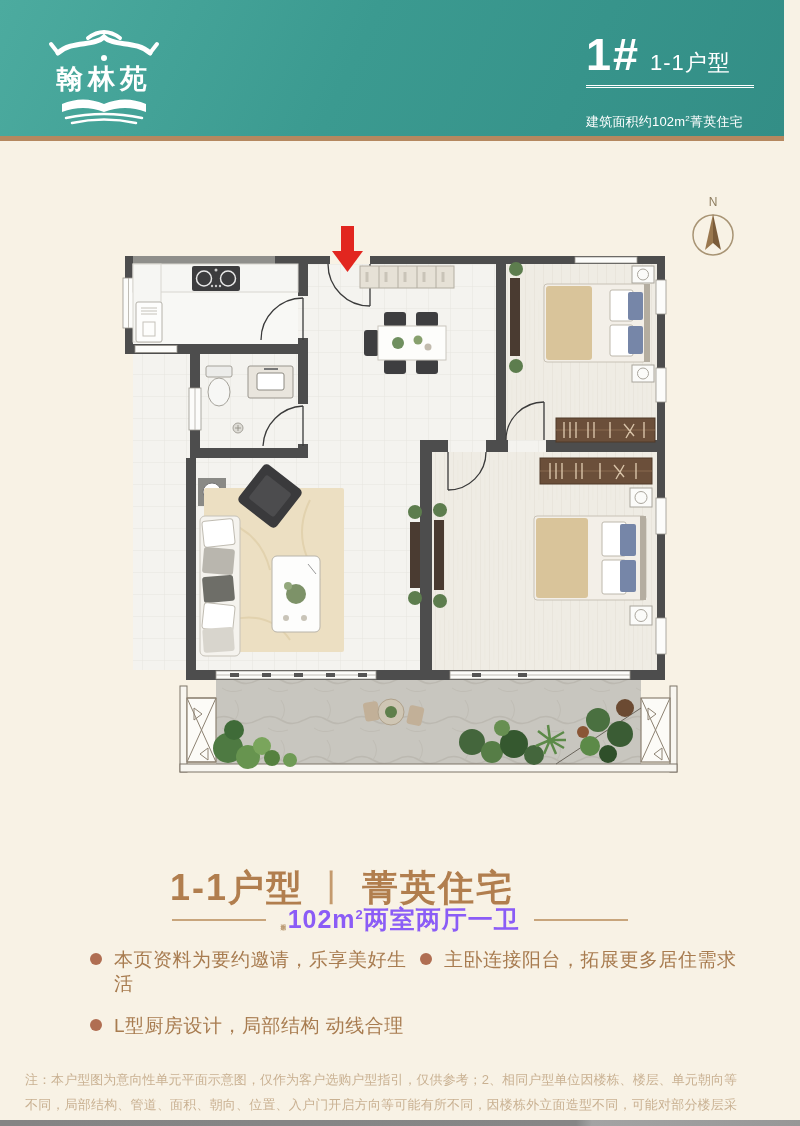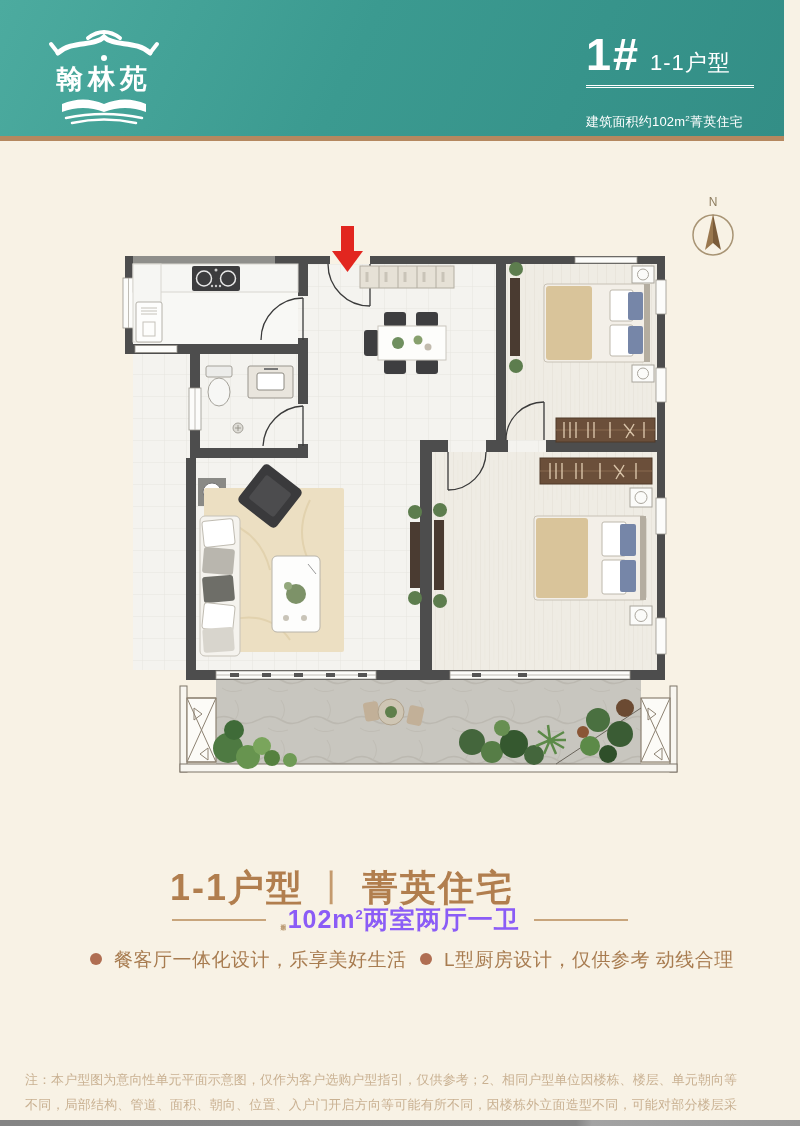--- a/index.html
+++ b/index.html
@@ -349,25 +349,29 @@
 <div class="spec-row">
   <span class="spec-line"></span>
   <span class="spec-note">建筑面积</span>
   <span class="spec-text"><span>102m</span><sup>2</sup><span>两室两厅一卫</span></span>
   <span class="spec-line"></span>
 </div>
 
 <div class="features">
   <div class="feature">
     <span class="dot"></span>
-    <span class="txt">餐客厅一体化设计，乐享美好生活</span>
+    <span class="txt">本页资料为要约邀请，乐享美好生活</span>
   </div>
   <div class="feature">
     <span class="dot"></span>
-    <span class="txt">L型厨房设计，仅供参考 动线合理</span>
+    <span class="txt">主卧连接阳台，拓展更多居住需求</span>
+  </div>
+  <div class="feature">
+    <span class="dot"></span>
+    <span class="txt">L型厨房设计，局部结构 动线合理</span>
   </div>
 </div>
 
 <div class="disclaimer">
   <div>注：本户型图为意向性单元平面示意图，仅作为客户选购户型指引，仅供参考；2、相同户型单位因楼栋、楼层、单元朝向等不同，局部结构、管道、面积、朝向、位置、入户门开启方向等可能有所不同，因楼栋外立面造型不同，可能对部分楼层采光造成一定影响；3、此户型图所示面积均为建筑</div>
 </div>
 
 <div class="bottom-bar"></div>
 
 </body></html>

